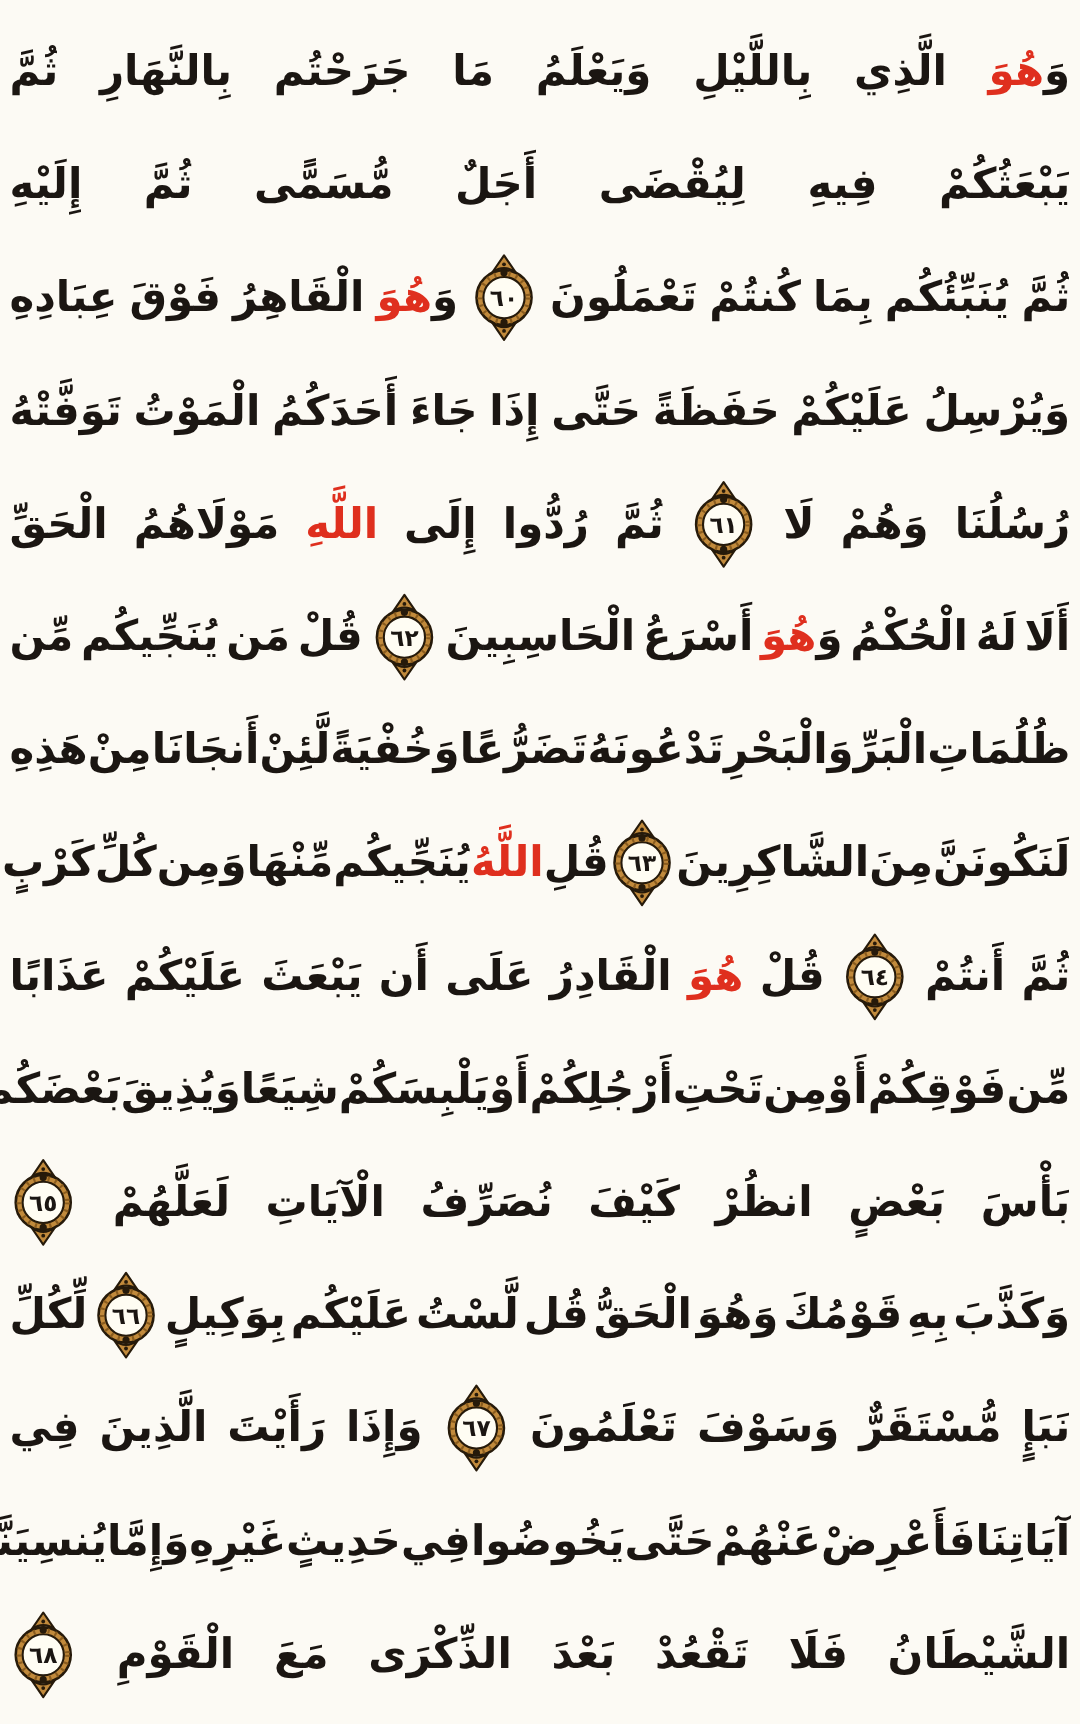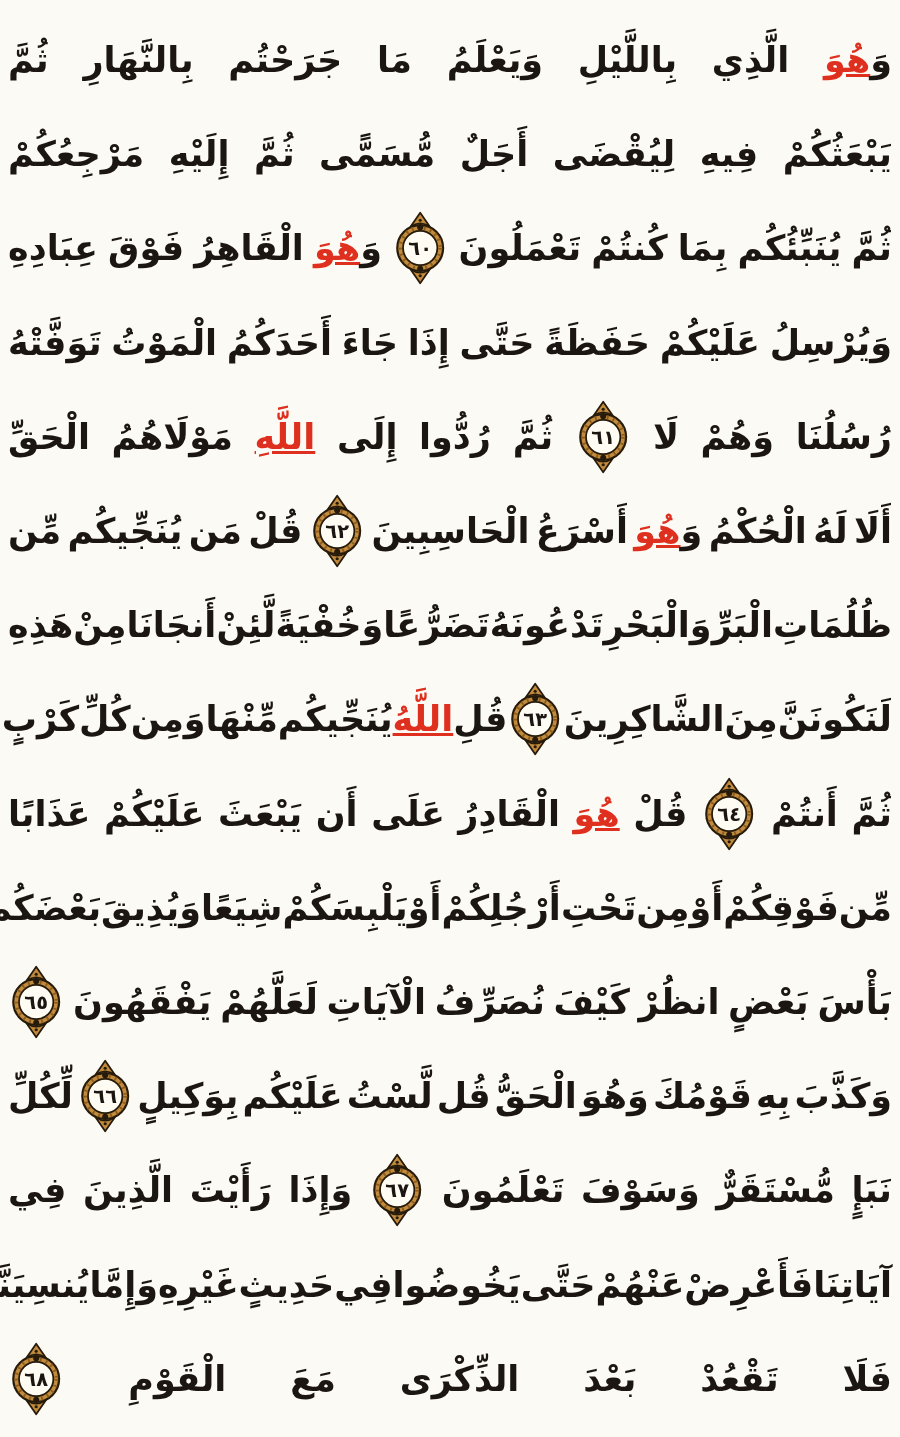--- a/index.html
+++ b/index.html
@@ -13,21 +13,21 @@
     display:flex;flex-direction:column;justify-content:space-between;
     overflow:hidden;
   }
   .line{
     display:flex;justify-content:space-between;align-items:center;
     direction:rtl;height:92px;
     font-family:"DejaVu Sans",sans-serif;font-weight:700;
     font-size:35px;color:var(--ink);
   }
   .word{white-space:nowrap;}
-  .word .red{color:var(--red);text-decoration:underline;}
+  .word .red{color:var(--red);}
   .marker{display:inline-flex;}
   .marker svg{height:74px;width:auto;display:block;}
 </style>
 </head>
 <body>
 
 <div class="page">
 
   <div style="display:contents" id="lines"><div class="line">
         <span class="word"><span>وَ</span><span class="red">هُوَ</span></span>
@@ -39,21 +39,20 @@
         <span class="word"><span>بِالنَّهَارِ</span></span>
         <span class="word"><span>ثُمَّ</span></span>
       </div><div class="line">
         <span class="word"><span>يَبْعَثُكُمْ</span></span>
         <span class="word"><span>فِيهِ</span></span>
         <span class="word"><span>لِيُقْضَى</span></span>
         <span class="word"><span>أَجَلٌ</span></span>
         <span class="word"><span>مُّسَمًّى</span></span>
         <span class="word"><span>ثُمَّ</span></span>
         <span class="word"><span>إِلَيْهِ</span></span>
-        <span class="word"><span>مَرْجِعُكُمْ</span></span>
       </div><div class="line">
         <span class="word"><span>ثُمَّ</span></span>
         <span class="word"><span>يُنَبِّئُكُم</span></span>
         <span class="word"><span>بِمَا</span></span>
         <span class="word"><span>كُنتُمْ</span></span>
         <span class="word"><span>تَعْمَلُونَ</span></span>
         <span class="marker">
           <svg viewBox="0 0 64 84">
     <path d="M32 2 L21 18 Q32 10 43 18 Z" fill="#c18a3c" stroke="#261a0a" stroke-width="2" stroke-linejoin="round"></path>
     <path d="M32 82 L21 66 Q32 74 43 66 Z" fill="#c18a3c" stroke="#261a0a" stroke-width="2" stroke-linejoin="round"></path>
@@ -204,21 +203,20 @@
         <span class="word"><span>وَيُذِيقَ</span></span>
         <span class="word"><span>بَعْضَكُم</span></span>
       </div><div class="line">
         <span class="word"><span>بَأْسَ</span></span>
         <span class="word"><span>بَعْضٍ</span></span>
         <span class="word"><span>انظُرْ</span></span>
         <span class="word"><span>كَيْفَ</span></span>
         <span class="word"><span>نُصَرِّفُ</span></span>
         <span class="word"><span>الْآيَاتِ</span></span>
         <span class="word"><span>لَعَلَّهُمْ</span></span>
-        <span class="word"><span>يَفْقَهُونَ</span></span>
         <span class="marker">
           <svg viewBox="0 0 64 84">
     <path d="M32 2 L21 18 Q32 10 43 18 Z" fill="#c18a3c" stroke="#261a0a" stroke-width="2" stroke-linejoin="round"></path>
     <path d="M32 82 L21 66 Q32 74 43 66 Z" fill="#c18a3c" stroke="#261a0a" stroke-width="2" stroke-linejoin="round"></path>
     <circle cx="32" cy="10.5" r="1.8" fill="#261a0a"></circle>
     <circle cx="32" cy="73.5" r="1.8" fill="#261a0a"></circle>
     <circle cx="32" cy="42" r="26" fill="#c18a3c" stroke="#261a0a" stroke-width="2.5"></circle>
     <circle cx="32" cy="42" r="23" fill="none" stroke="#8a5c1e" stroke-width="4.5" stroke-dasharray="2 5"></circle>
     <circle cx="32" cy="42" r="19.5" fill="#fffdf3" stroke="#261a0a" stroke-width="2"></circle>
     <circle cx="32" cy="18.5" r="3.4" fill="#261a0a"></circle>
@@ -279,20 +277,21 @@
         <span class="word"><span>فَأَعْرِضْ</span></span>
         <span class="word"><span>عَنْهُمْ</span></span>
         <span class="word"><span>حَتَّى</span></span>
         <span class="word"><span>يَخُوضُوا</span></span>
         <span class="word"><span>فِي</span></span>
         <span class="word"><span>حَدِيثٍ</span></span>
         <span class="word"><span>غَيْرِهِ</span></span>
         <span class="word"><span>وَإِمَّا</span></span>
         <span class="word"><span>يُنسِيَنَّكَ</span></span>
       </div><div class="line">
+        <span class="word"><span>الشَّيْطَانُ</span></span>
         <span class="word"><span>فَلَا</span></span>
         <span class="word"><span>تَقْعُدْ</span></span>
         <span class="word"><span>بَعْدَ</span></span>
         <span class="word"><span>الذِّكْرَى</span></span>
         <span class="word"><span>مَعَ</span></span>
         <span class="word"><span>الْقَوْمِ</span></span>
         <span class="marker">
           <svg viewBox="0 0 64 84">
     <path d="M32 2 L21 18 Q32 10 43 18 Z" fill="#c18a3c" stroke="#261a0a" stroke-width="2" stroke-linejoin="round"></path>
     <path d="M32 82 L21 66 Q32 74 43 66 Z" fill="#c18a3c" stroke="#261a0a" stroke-width="2" stroke-linejoin="round"></path>

